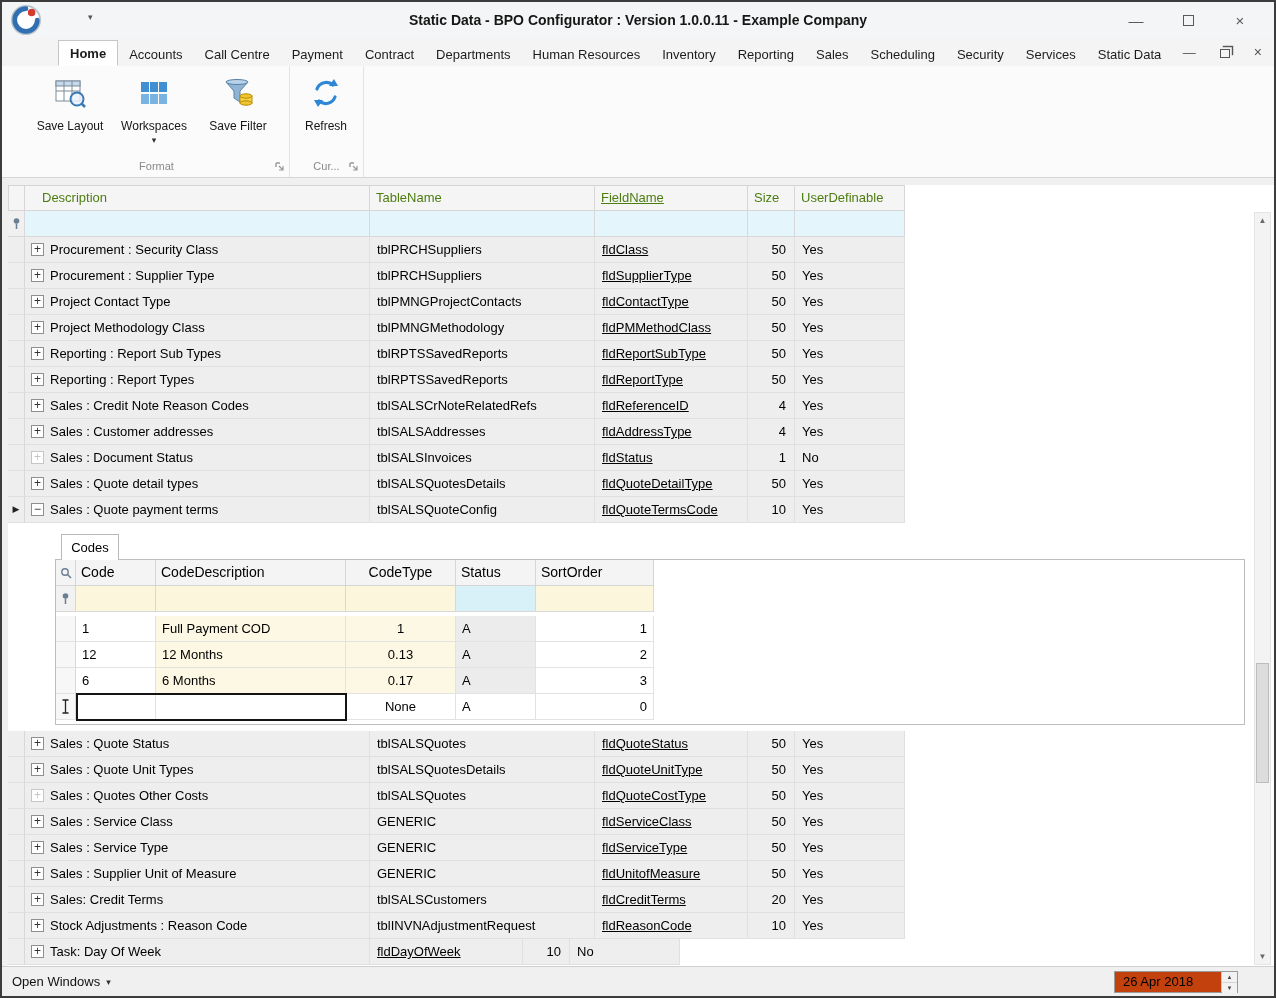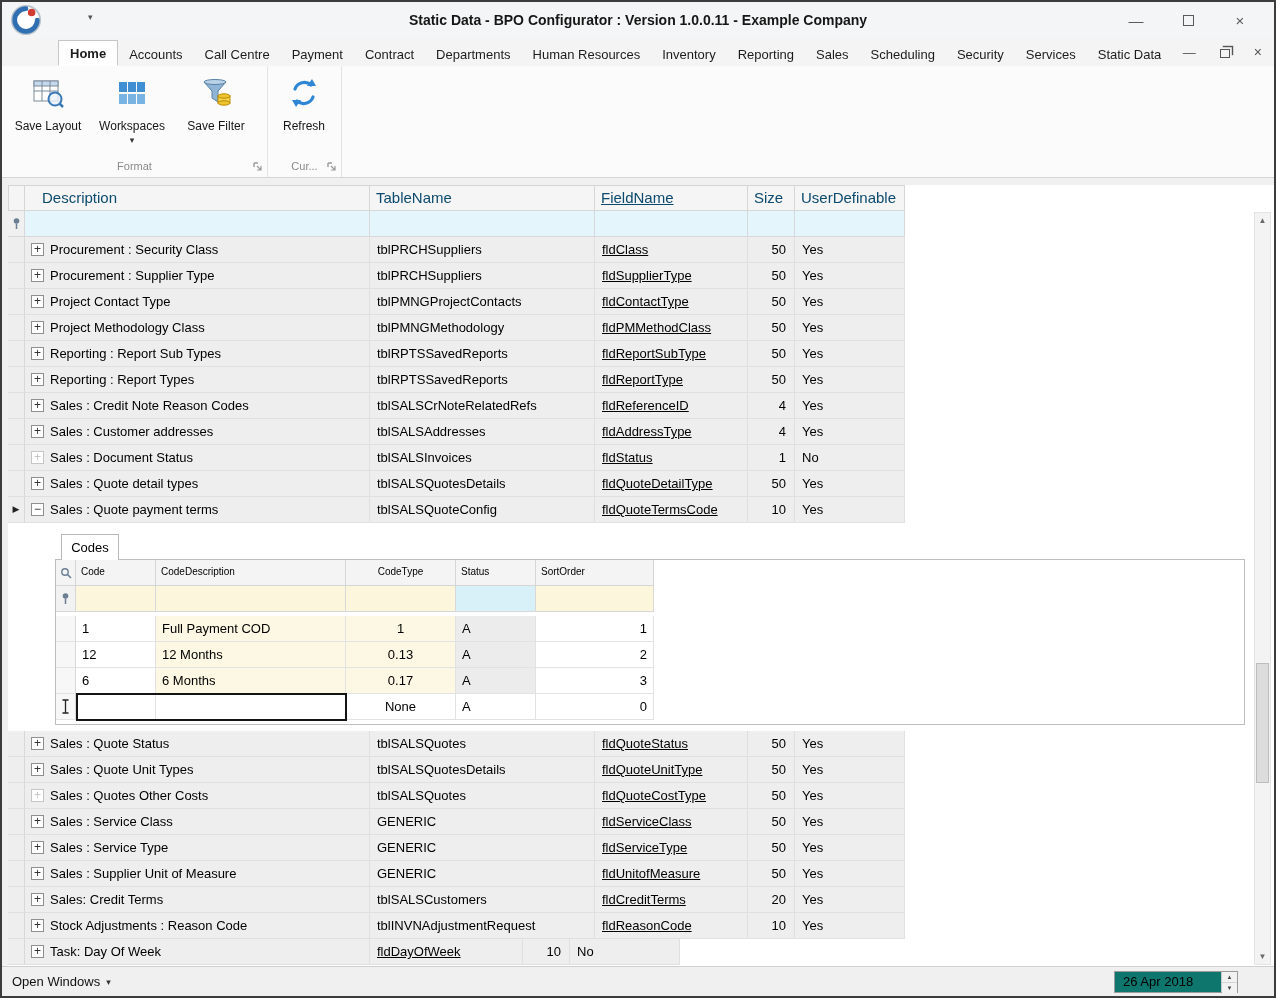--- a/index.html
+++ b/index.html
@@ -19,42 +19,42 @@
   
   .tabstrip { height:28px; background:#f4f4f4; display:flex; align-items:flex-end; padding-left:56px; position:relative; flex:0 0 auto; }
   .rtab { padding:5px 11px 4px 11px; font-size:13px; color:#1c1c1c; white-space:nowrap; }
   .rtab.active { background:#fff; border:1px solid #c6c6c6; border-bottom-color:#fff; font-weight:700; }
   .mdi-controls { position:absolute; right:12px; top:6px; display:flex; gap:24px; align-items:center; color:#555; }
   .mdi-min { font-size:13px; }
   .mdi-rest { width:10px; height:9px; border:1.2px solid #555; box-shadow:2px -2px 0 -0.2px #f4f4f4, 3px -3px 0 0.2px #555; margin-top:3px; }
   .mdi-close { font-size:14px; }
 
   
-  .ribbon { height:112px; background:#fbfbfb; border-bottom:1px solid #d5d5d5; display:flex; flex:0 0 auto; }
+  .ribbon { height:112px; background:#fbfbfb; border-bottom:1px solid #d5d5d5; display:flex; flex:0 0 auto;padding-left:22px; }
   .rgroup { display:flex; flex-direction:column; border-right:1px solid #e3e3e3; }
   .rgroup-body { flex:1; display:flex; align-items:flex-start; padding:6px 4px 0 4px; }
   .rbtn { width:84px; display:flex; flex-direction:column; align-items:center; padding-top:4px; }
   .rbtn .ric { width:34px; height:34px; margin-bottom:9px; }
   .rbtn .rlabel { font-size:12px; color:#161616; white-space:nowrap; }
   .rbtn .ddarrow { font-size:9px; color:#333; margin-top:2px; }
   .rcaption { height:19px; text-align:center; font-size:11px; color:#8a8a8a; line-height:17px; position:relative; }
   .launcher { position:absolute; right:3px; bottom:4px; }
   .ribbon-rest { flex:1; }
 
   .gapstrip { height:7px; background:#f0f0f0; flex:0 0 auto; }
 
   
   .content { flex:1; background:#fff; position:relative; padding-left:6px; overflow:hidden; }
   .content::before { content:""; position:absolute; left:0; top:0; bottom:0; width:6px; background:#f0f0f0; }
 
   .w-ind{width:17px;} .w-desc{width:345px;} .w-tbl{width:225px;} .w-fld{width:153px;text-decoration:underline;} .w-size{width:47px;} .w-user{width:110px;}
 
   .ghead { display:flex; height:26px; }
-  .hc { background:#f5f5f5; border:1px solid #d6d6d6; border-left:none; font-size:15px; line-height:24px; padding:0 6px;
-        color:#0c4a6e; white-space:nowrap; overflow:hidden; }
+  .hc { background:#f5f5f5; border:1px solid #d6d6d6; border-left:none; font-size:13px; line-height:24px; padding:0 6px;
+        color:#4d7c0f; white-space:nowrap; overflow:hidden; }
   .hc.first { border-left:1px solid #d6d6d6; }
   .hc.hdesc { padding-left:17px; }
   .hfill { flex:1; background:#fff; }
 
   .filterrow { display:flex; height:26px; }
   .fc { background:#e4f6fb; border-right:1px solid #d8d8d8; border-bottom:1px solid #d8d8d8; }
   .fc.find { background:#f0f0f0; display:flex; align-items:center; justify-content:center; }
   .ffill { flex:1; background:#fff; }
 
   .grow { display:flex; height:26px; background:#fff; }
@@ -71,21 +71,21 @@
   .ctext { font-size:13px; }
 
   
   .detail { background:#fff; height:208px; padding-top:11px; }
   .detail-tab { width:58px; height:26px; margin-left:53px; background:#fff; border:1px solid #b9b9b9; border-bottom:none;
                 display:flex; align-items:center; justify-content:center; font-size:13px; position:relative; z-index:2; }
   .detail-panel { width:1190px; height:166px; margin-left:47px; margin-top:-1px; border:1px solid #bdbdbd; background:#fff; }
   .sw-ind{width:20px;} .sw-code{width:80px;} .sw-cdesc{width:190px;} .sw-ctype{width:110px;text-align:center;} .sw-status{width:80px;} .sw-sort{width:118px;}
   .sghead { display:flex; height:26px; }
   .shc { background:#f4f4f4; border-right:1px solid #d6d6d6; border-bottom:1px solid #d6d6d6;
-         font-size:10px; line-height:24px; padding:0 5px; white-space:nowrap; color:#000; }
+         font-size:14px; line-height:24px; padding:0 5px; white-space:nowrap; color:#000; }
   .shc.sind { padding:0; display:flex; align-items:center; justify-content:center; }
   .sgfilter { display:flex; height:26px; }
   .sfc { border-right:1px solid #d8d8d8; border-bottom:1px solid #d8d8d8; background:#fff; }
   .sfc.yelf { background:#fbf6dc; }
   .sfc.cynf { background:#d8f0f8; }
   .sfc.sind { background:#f2f2f2; display:flex; align-items:center; justify-content:center; }
   .sgspacer { height:4px; background:#fff; }
   .sgrow { display:flex; height:26px; position:relative; background:#fff; }
   .sc { background:#fff; border-right:1px solid #e2e2e2; border-bottom:1px solid #e2e2e2;
         font-size:13px; line-height:25px; padding:0 6px; white-space:nowrap; overflow:hidden; color:#000; }
@@ -99,21 +99,21 @@
   .vscroll { position:absolute; top:27px; right:3px; bottom:1px; width:17px; background:#f3f3f3; border:1px solid #e4e4e4; }
   .sarrow { position:absolute; left:0; right:0; height:15px; text-align:center; font-size:8px; color:#6a6a6a; line-height:15px; }
   .sarrow.up { top:0; } .sarrow.down { bottom:0; }
   .sthumb { position:absolute; left:1px; right:1px; top:450px; height:120px; background:#dcdcdc; border:1px solid #bdbdbd; }
 
   
   .statusbar { height:30px; background:#f0f0f0; border-top:1px solid #cfcfcf; display:flex; align-items:center;
                padding:0 10px; flex:0 0 auto; }
   .openwin { font-size:13px; color:#111; display:flex; align-items:center; gap:6px; }
   .openwin .caret { font-size:9px; color:#333; }
-  .datebox { margin-left:auto; margin-right:26px; width:124px; height:22px; background:#0f766e; border:1px solid #9a9a9a;
+  .datebox { margin-left:auto; margin-right:26px; width:124px; height:22px; background:#c2410c; border:1px solid #9a9a9a;
              display:flex; align-items:center; }
   .dateval { flex:1; font-size:13px; padding-left:8px; }
   .spin { width:16px; height:100%; border-left:1px solid #c9c9c9; display:flex; flex-direction:column; }
   .spbtn { flex:1; font-size:6px; text-align:center; line-height:10px; color:#444; background:#f2f2f2; }
   .spbtn + .spbtn { border-top:1px solid #d5d5d5; }
 </style>
 </head>
 <body>
 
 <div class="window">

